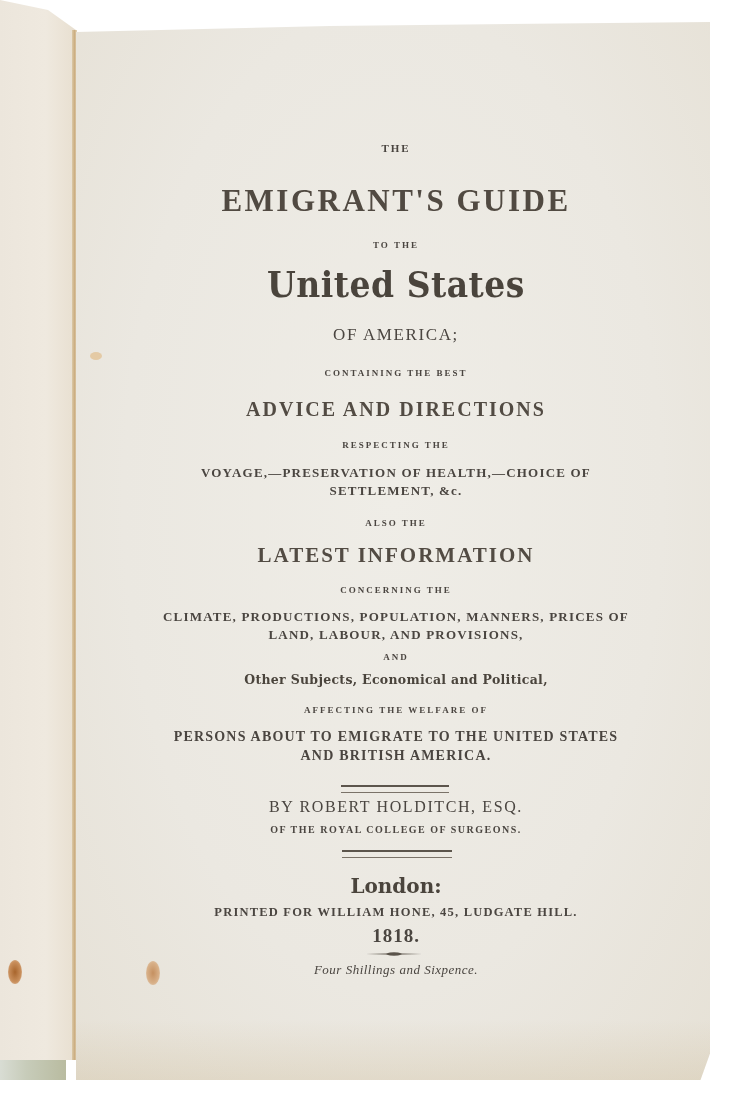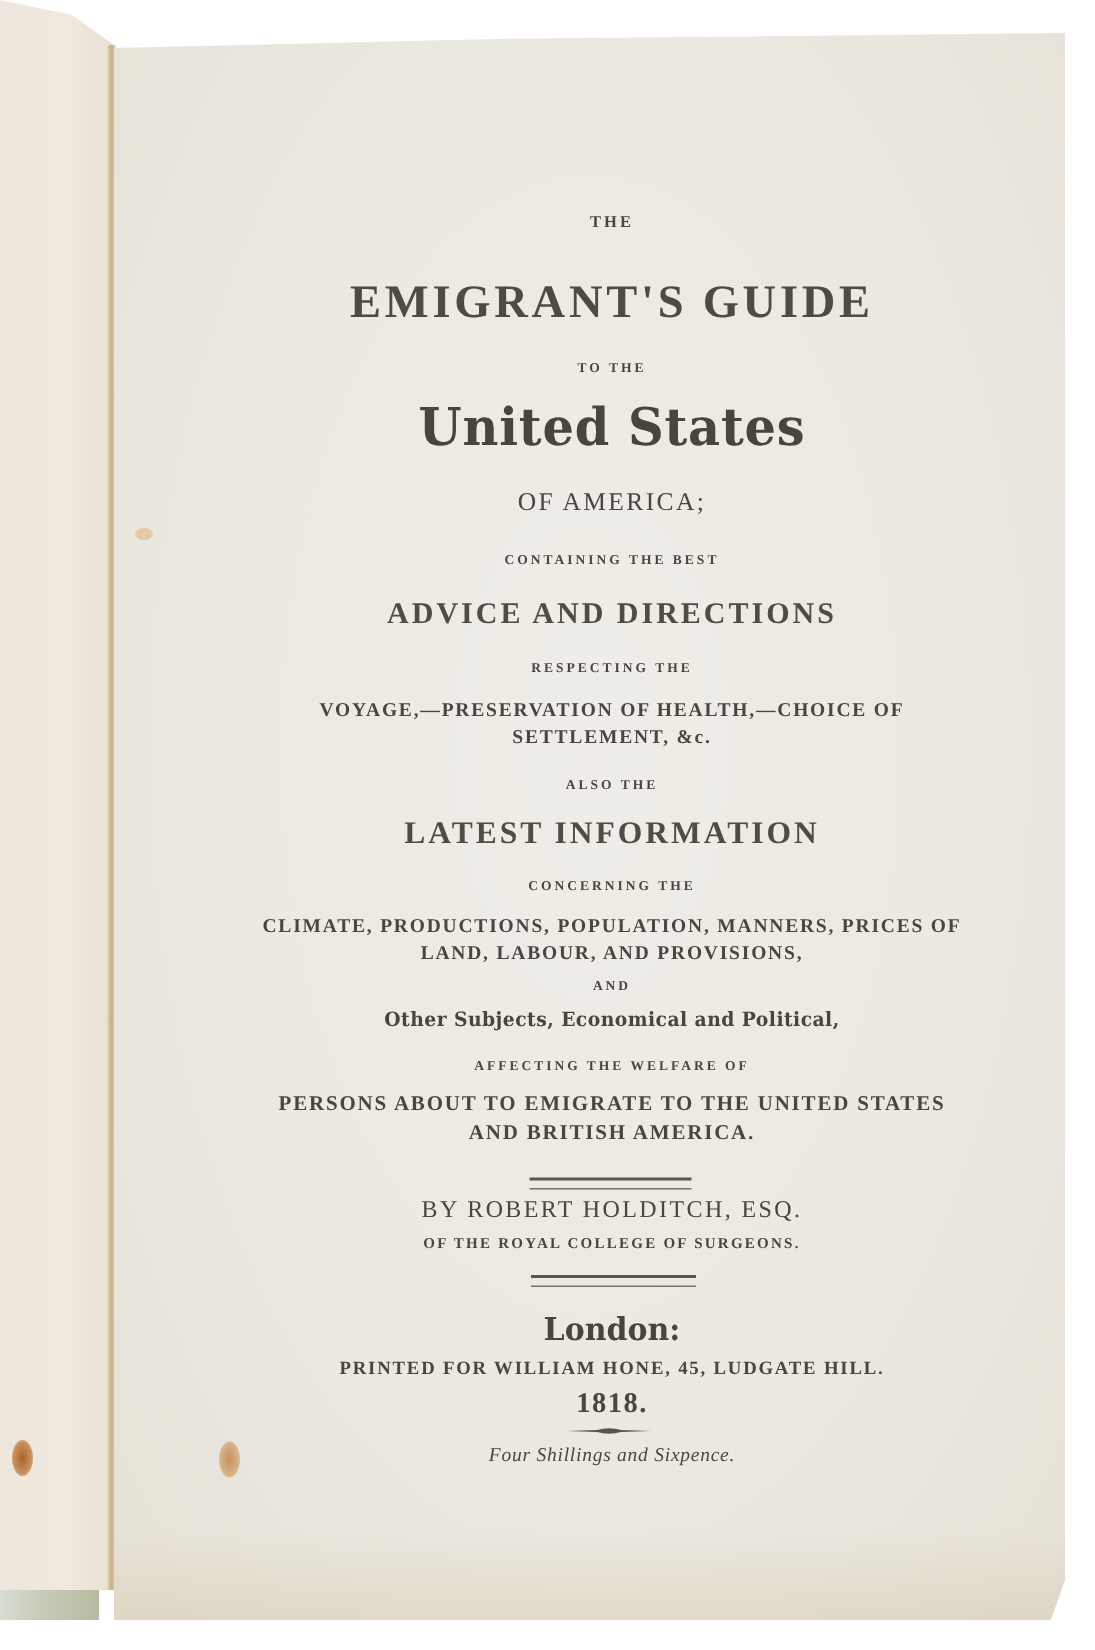--- a/index.html
+++ b/index.html
@@ -32,21 +32,21 @@
     .foxing { position:absolute; border-radius:50%; }
     .fox1 { left:8px; top:960px; width:14px; height:24px; background:radial-gradient(#a8652c,#c98f5c 60%,rgba(220,190,150,0) 100%); }
     .fox2 { left:146px; top:961px; width:14px; height:24px; background:radial-gradient(#c59060,#d8b088 60%,rgba(220,190,150,0) 100%); }
     .fox3 { left:90px; top:352px; width:12px; height:8px; background:rgba(225,190,140,.7); }
     .tape {
       position:absolute; left:0; top:1060px; width:66px; height:20px;
       background:linear-gradient(90deg,#cfd4c9,#b9bfa8 40%,#a7aa88 100%);
       opacity:.8;
     }
 
-    .content { position:absolute; left:12px; top:0; width:578px; height:1100px; }
+    .content { position:absolute; left:0; top:0; width:578px; height:1100px; }
     .line {
       position:absolute; left:0; width:730px; text-align:center; white-space:nowrap;
       color:#4a4540;
     }
     .sc-tiny { font-size:9px; letter-spacing:2px; font-weight:bold; }
     .big-slab { font-size:31px; font-weight:bold; letter-spacing:2.5px; color:#514a42; }
     .med { font-size:17px; letter-spacing:1.6px; }
     .med-bold { font-size:20px; font-weight:bold; letter-spacing:2px; color:#524b43; }
     .body-caps { font-size:13px; font-weight:bold; letter-spacing:1.2px; }
     .blackletter {

